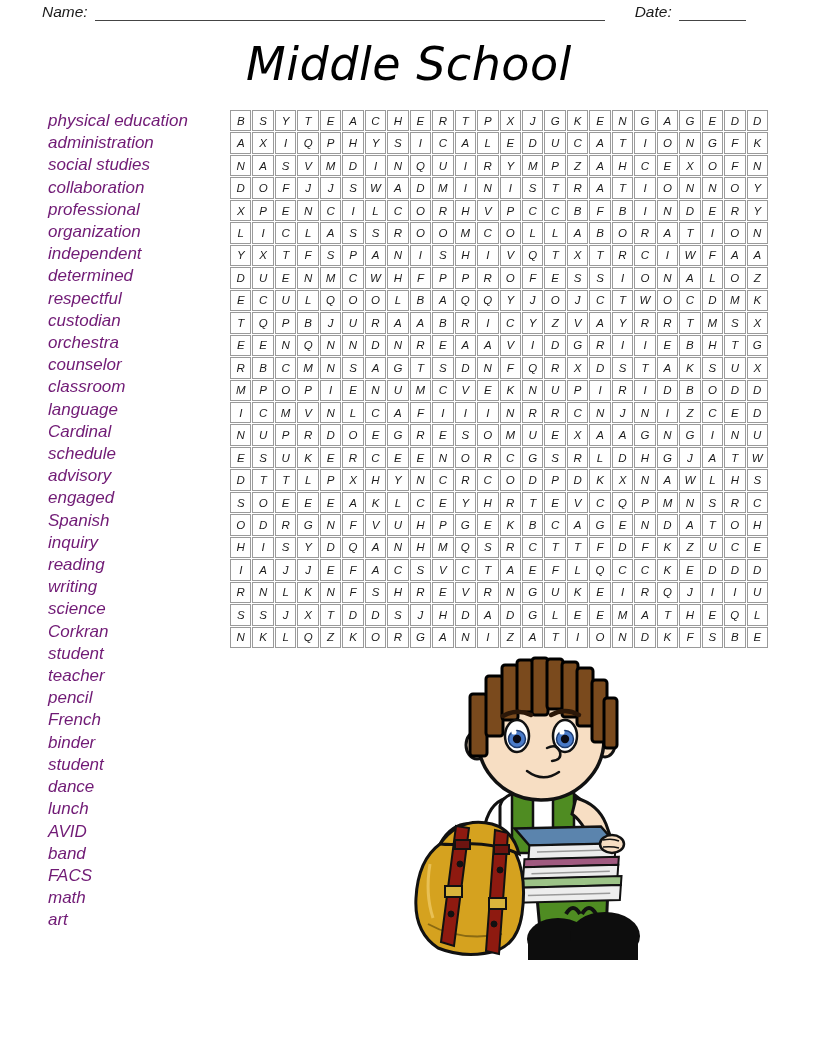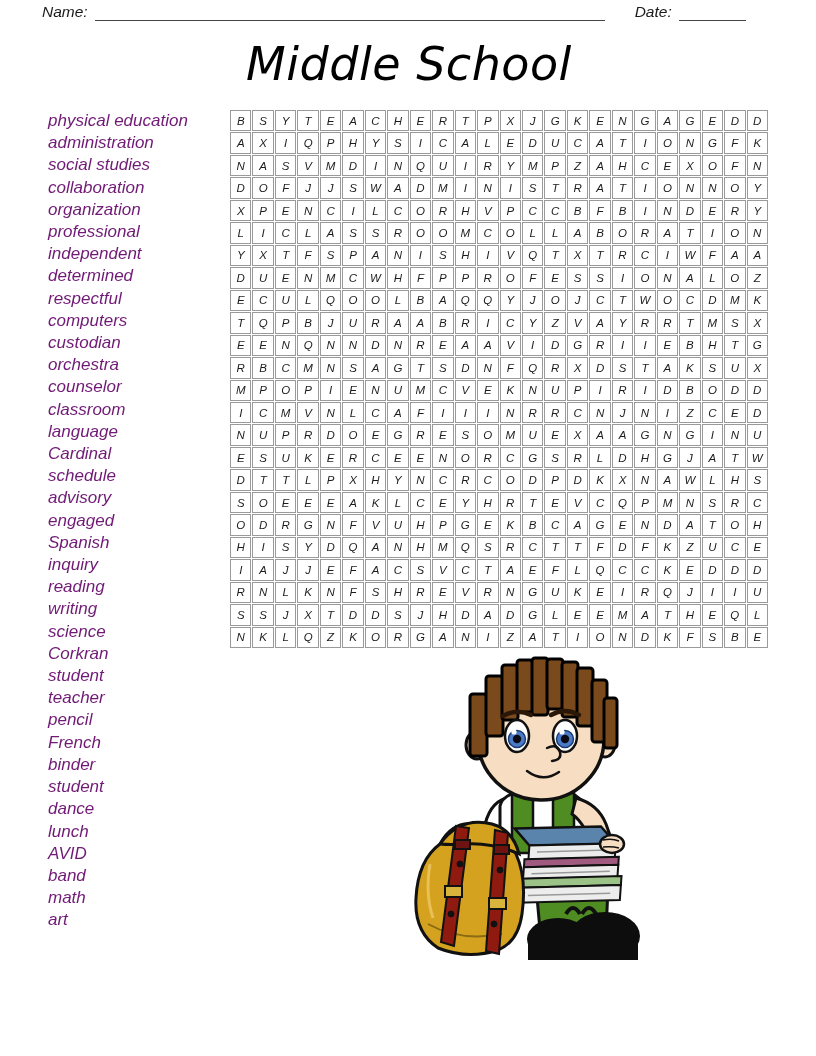--- a/index.html
+++ b/index.html
@@ -46,26 +46,25 @@
     <span class="hline date-line"></span>
   </div>
 
   <h1 class="title">Middle School</h1>
 
   <div class="wordlist" id="wordlist">
       <div>physical education</div>
       <div>administration</div>
       <div>social studies</div>
       <div>collaboration</div>
+      <div>professional</div>
       <div>organization</div>
-      <div>professional</div>
       <div>independent</div>
       <div>determined</div>
       <div>respectful</div>
-      <div>computers</div>
       <div>custodian</div>
       <div>orchestra</div>
       <div>counselor</div>
       <div>classroom</div>
       <div>language</div>
       <div>Cardinal</div>
       <div>schedule</div>
       <div>advisory</div>
       <div>engaged</div>
       <div>Spanish</div>
@@ -77,20 +76,21 @@
       <div>student</div>
       <div>teacher</div>
       <div>pencil</div>
       <div>French</div>
       <div>binder</div>
       <div>student</div>
       <div>dance</div>
       <div>lunch</div>
       <div>AVID</div>
       <div>band</div>
+      <div>FACS</div>
       <div>math</div>
       <div>art</div>
     </div>
 
   <div class="grid" id="grid">
       <div class="cell">B</div>
       <div class="cell">S</div>
       <div class="cell">Y</div>
       <div class="cell">T</div>
       <div class="cell">E</div>

